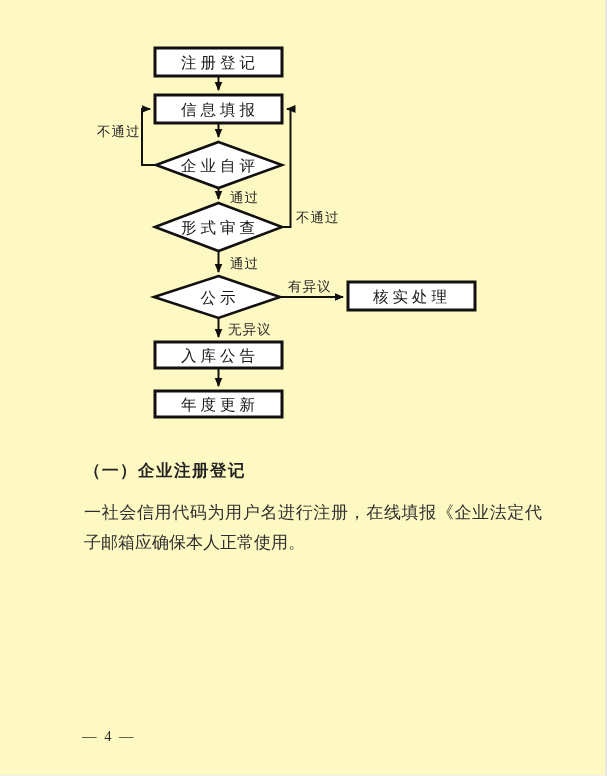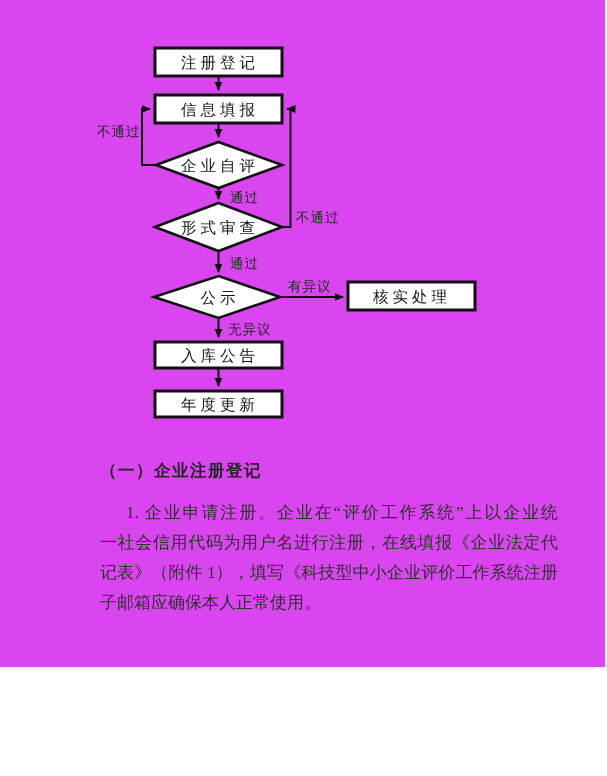--- a/index.html
+++ b/index.html
@@ -1,21 +1,21 @@
 <!DOCTYPE html>
 <html><head>
 <meta charset="utf-8">
 <style>
   * { margin: 0; padding: 0; box-sizing: border-box; }
   html, body { background: #ffffff; }
   .page {
     position: relative;
     width: 607px;
-    height: 668px;
-    background: #d946ef;
+    height: 776px;
+    background: #fef9c3;
     overflow: hidden;
     font-family: "Liberation Serif", "DejaVu Serif", serif;
     box-shadow: inset -2px 0 0 #e6e6e6, inset 0 -1px 0 #efefef;
   }
   .flowchart-svg {
     position: absolute;
     left: 0; top: 0;
     width: 607px; height: 445px;
   }
   .fc-shape {
@@ -33,21 +33,21 @@
     text-anchor: middle;
   }
   .fc-edge-text {
     font-family: "Liberation Serif", "DejaVu Serif", serif;
     font-size: 13.5px;
     letter-spacing: 1px;
     fill: #262626;
   }
   .doc-text {
     position: absolute;
-    left: 100px;
+    left: 84px;
     top: 460px;
     width: 458px;
     color: #2e2e2e;
   }
   .doc-heading {
     font-size: 16.5px;
     font-weight: 700;
     letter-spacing: 1.5px;
     color: #222222;
     margin-bottom: 16px;
@@ -121,21 +121,19 @@
     <text class="fc-edge-text" x="97" y="136">不通过</text>
     <text class="fc-edge-text" x="296" y="222">不通过</text>
     <text class="fc-edge-text" x="230" y="202">通过</text>
     <text class="fc-edge-text" x="230" y="268">通过</text>
     <text class="fc-edge-text" x="288" y="291">有异议</text>
     <text class="fc-edge-text" x="228" y="334">无异议</text>
   </svg>
 
   <div class="doc-text">
     <div class="doc-heading">（一）企业注册登记</div>
-    <div class="doc-par-line first">1. 企业申请注册。企业在“评价工作系统”上以企业统</div>
     <div class="doc-par-line">一社会信用代码为用户名进行注册，在线填报《企业法定代</div>
-    <div class="doc-par-line">记表》（附件 1），填写《科技型中小企业评价工作系统注册</div>
     <div class="doc-par-line last">子邮箱应确保本人正常使用。</div>
   </div>
 
   <div class="page-number">— 4 —</div>
 
 </div>
 
 </body></html>

